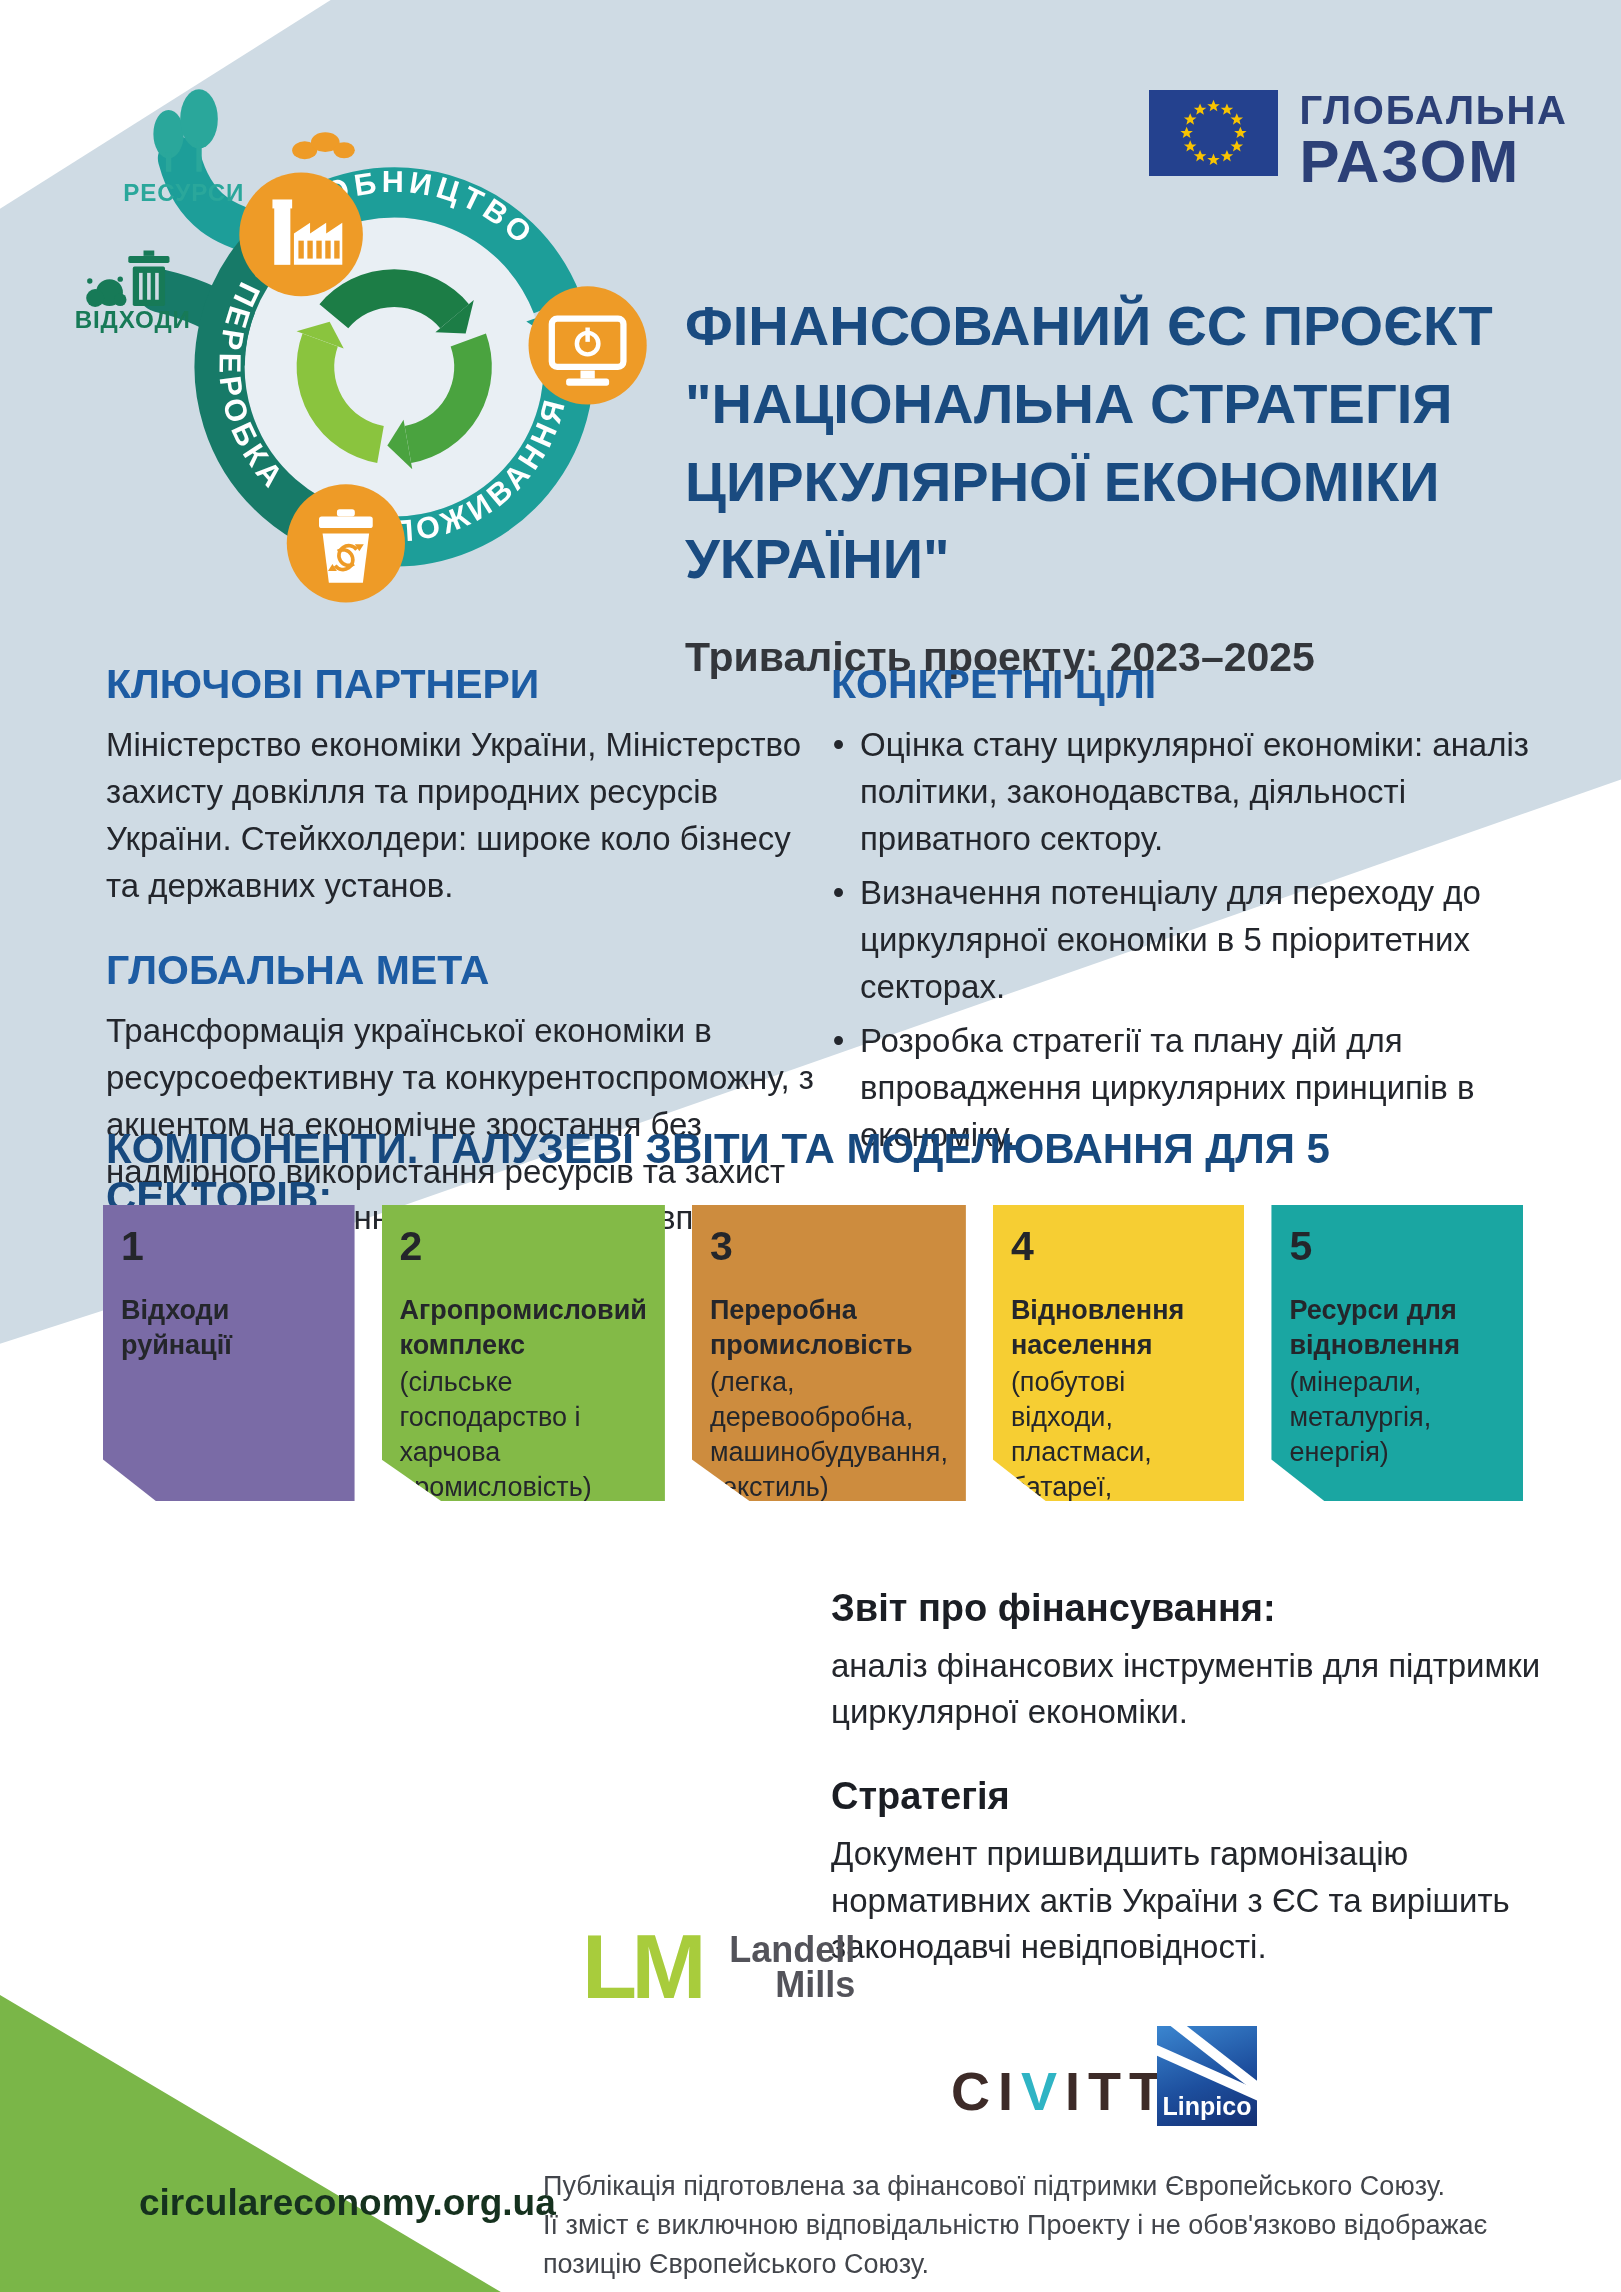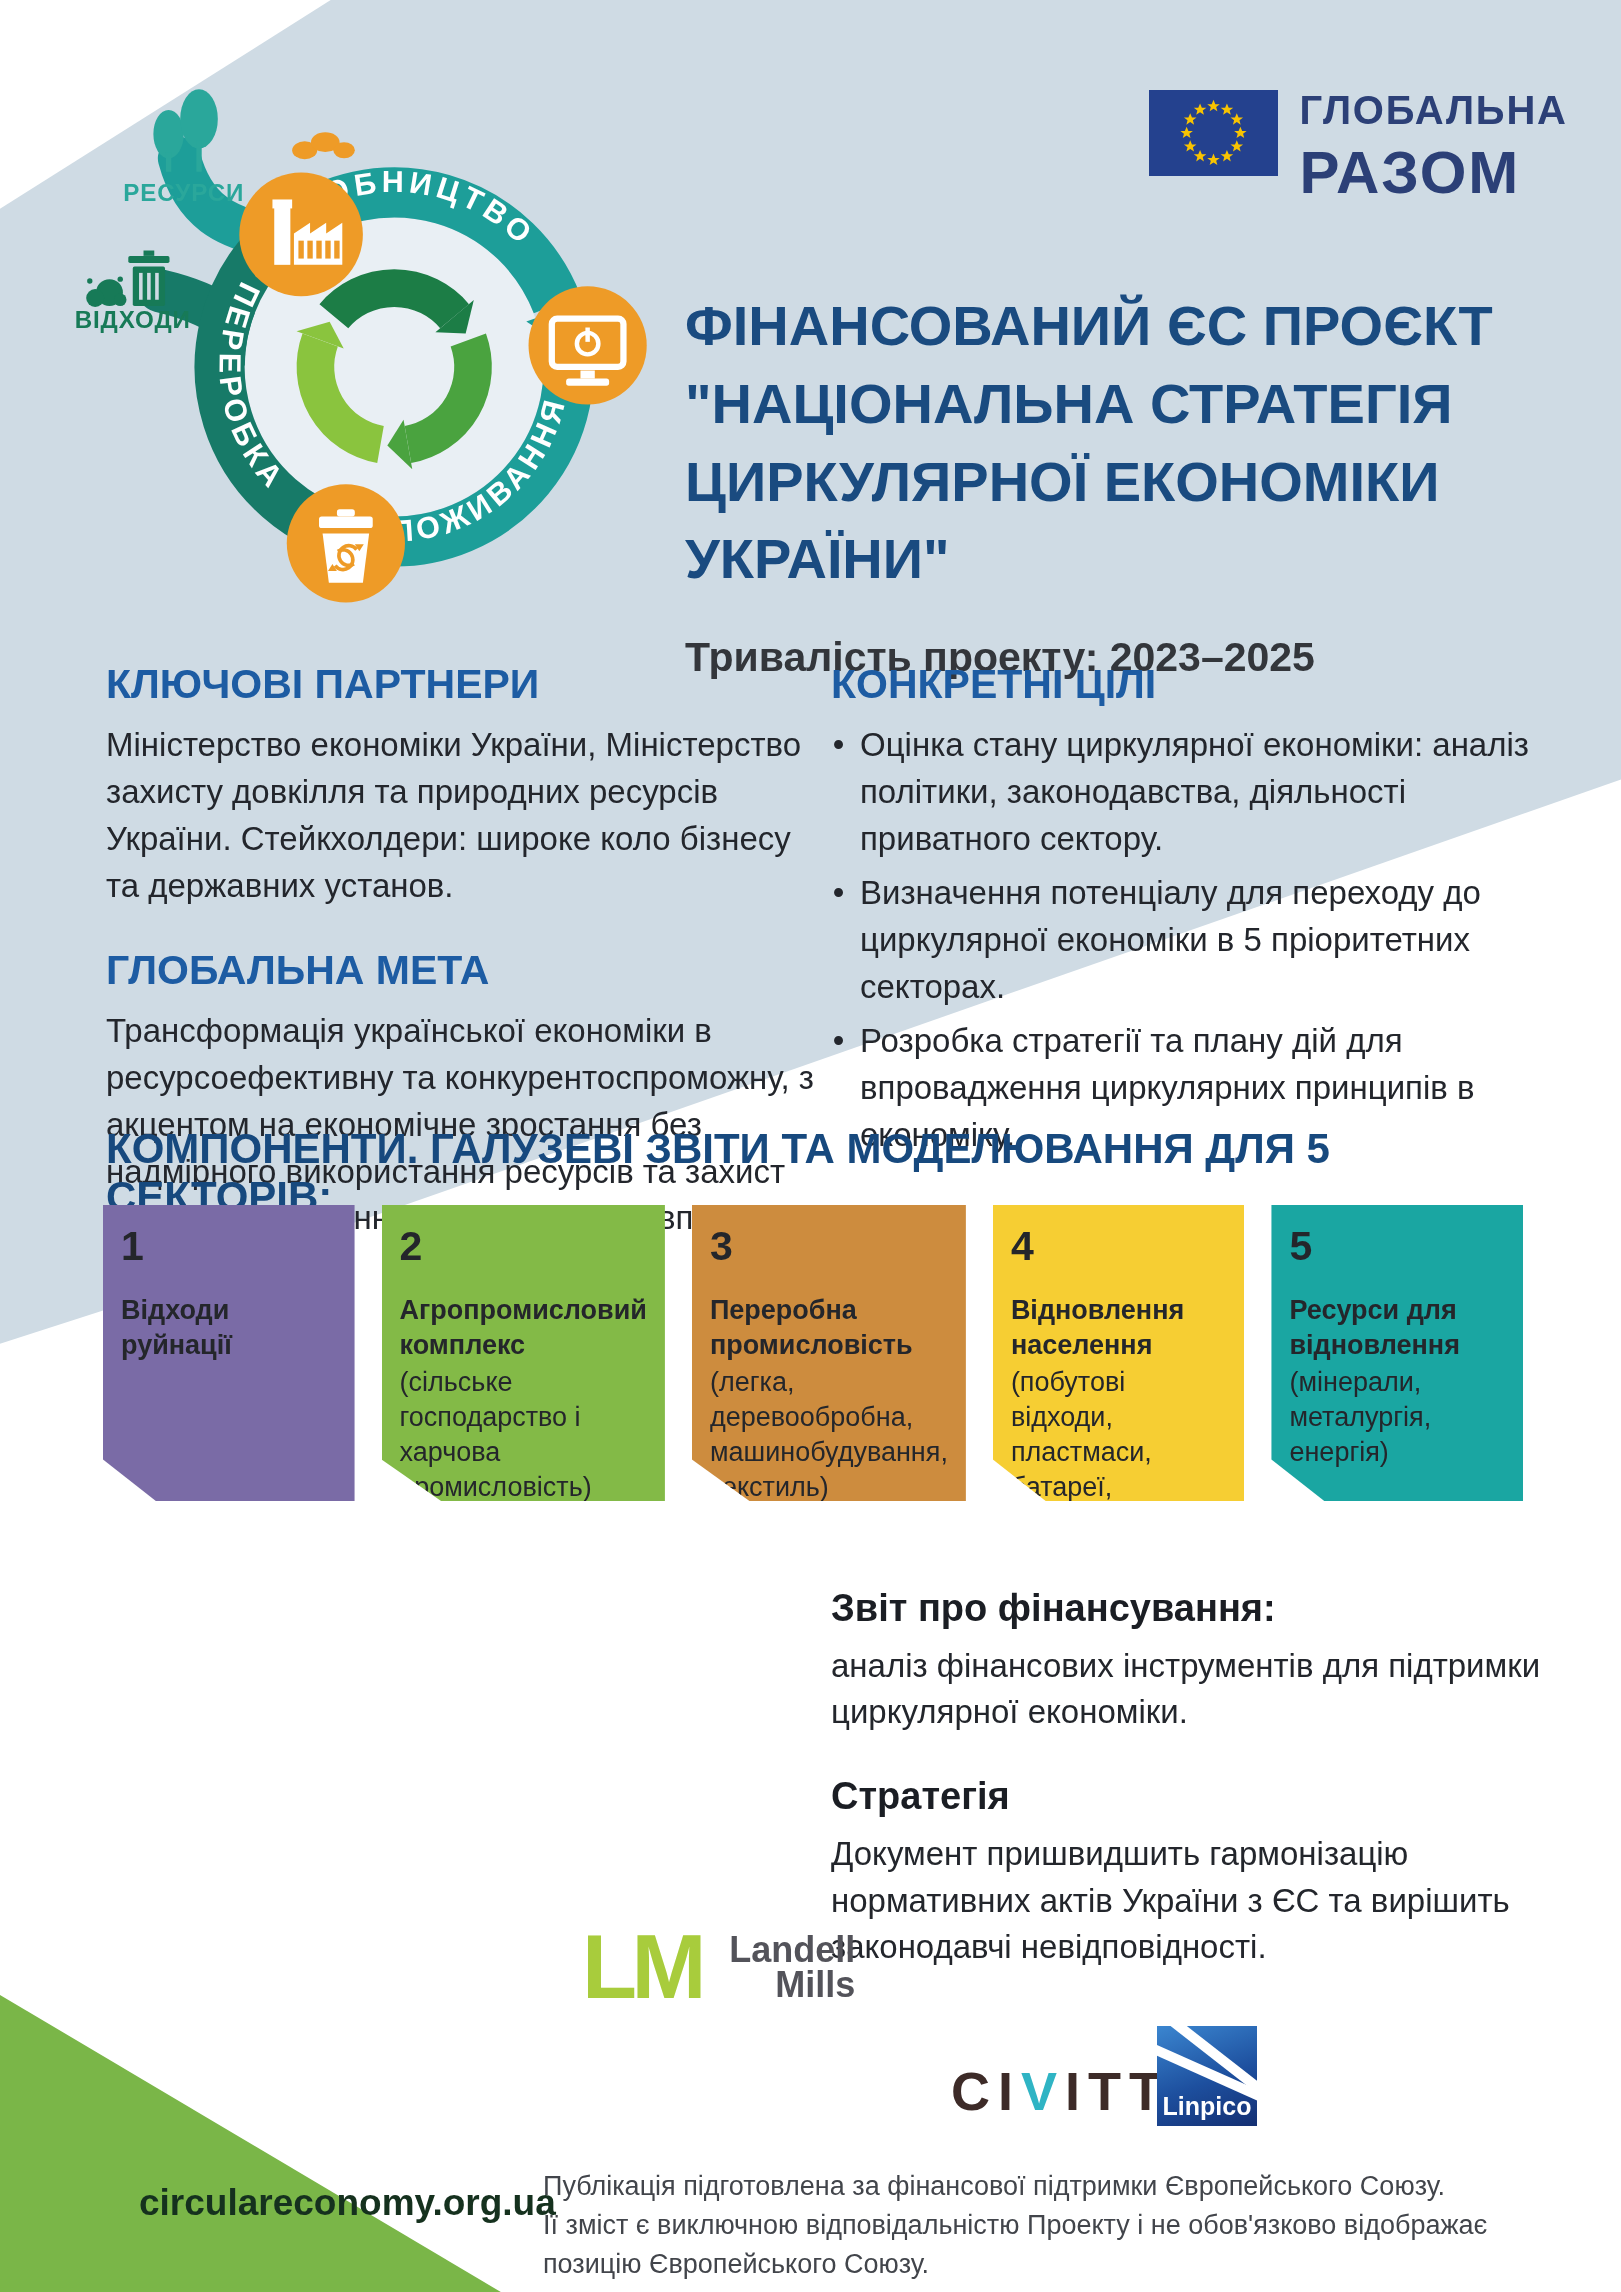--- a/index.html
+++ b/index.html
@@ -8,21 +8,21 @@
   .bg-blue{position:absolute;inset:0;background:#cfdbe4;
         clip-path:polygon(20.4% 0,100% 0,100% 34%,6.6% 57.1%,0 58.6%,0 9.1%);}
   .bg-green{position:absolute;inset:0;background:#7ab648;
         clip-path:polygon(0 87%,31% 100%,0 100%);}
 
   
   .eu{position:absolute;left:1149px;top:90px;display:flex;gap:21.5px;align-items:flex-start;}
   .eu-flag{width:129px;height:86px;background:#24418e;flex:0 0 auto;}
   .eu-text{line-height:1;}
   .eu-line1{font-size:40px;font-weight:700;color:#2c4077;letter-spacing:1.8px;}
-  .eu-line2{font-size:60px;font-weight:700;color:#2c4077;letter-spacing:1.8px;margin-top:13px;}
+  .eu-line2{font-size:60px;font-weight:700;color:#2c4077;letter-spacing:1.8px;margin-top:2px;}
 
   
   .title-block{position:absolute;left:685px;top:287px;width:896px;}
   .title-line{font-size:56px;font-weight:700;color:#1a4b80;line-height:1.39;}
   .duration{margin-top:36px;font-size:41px;font-weight:700;color:#33363b;}
 
   
   .col{position:absolute;}
   .col-left{left:106px;top:661px;width:709px;}
   .col-right{left:831px;top:661px;width:727px;}

